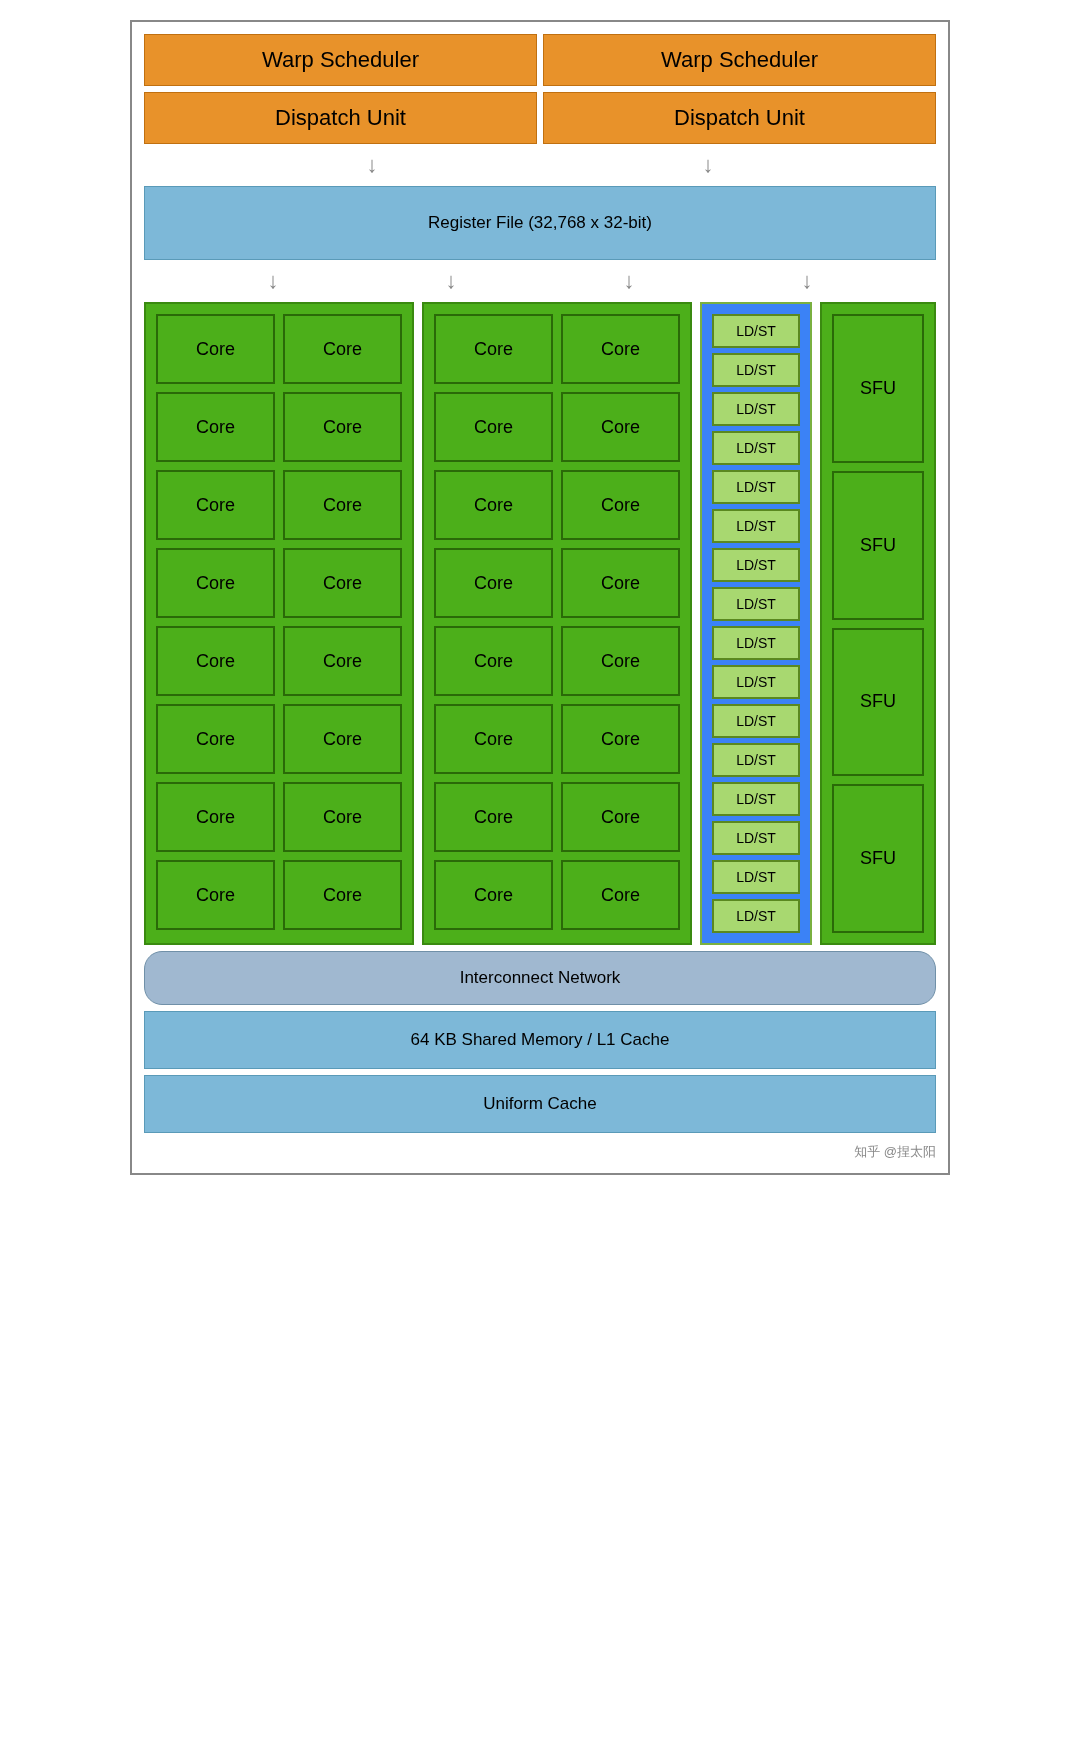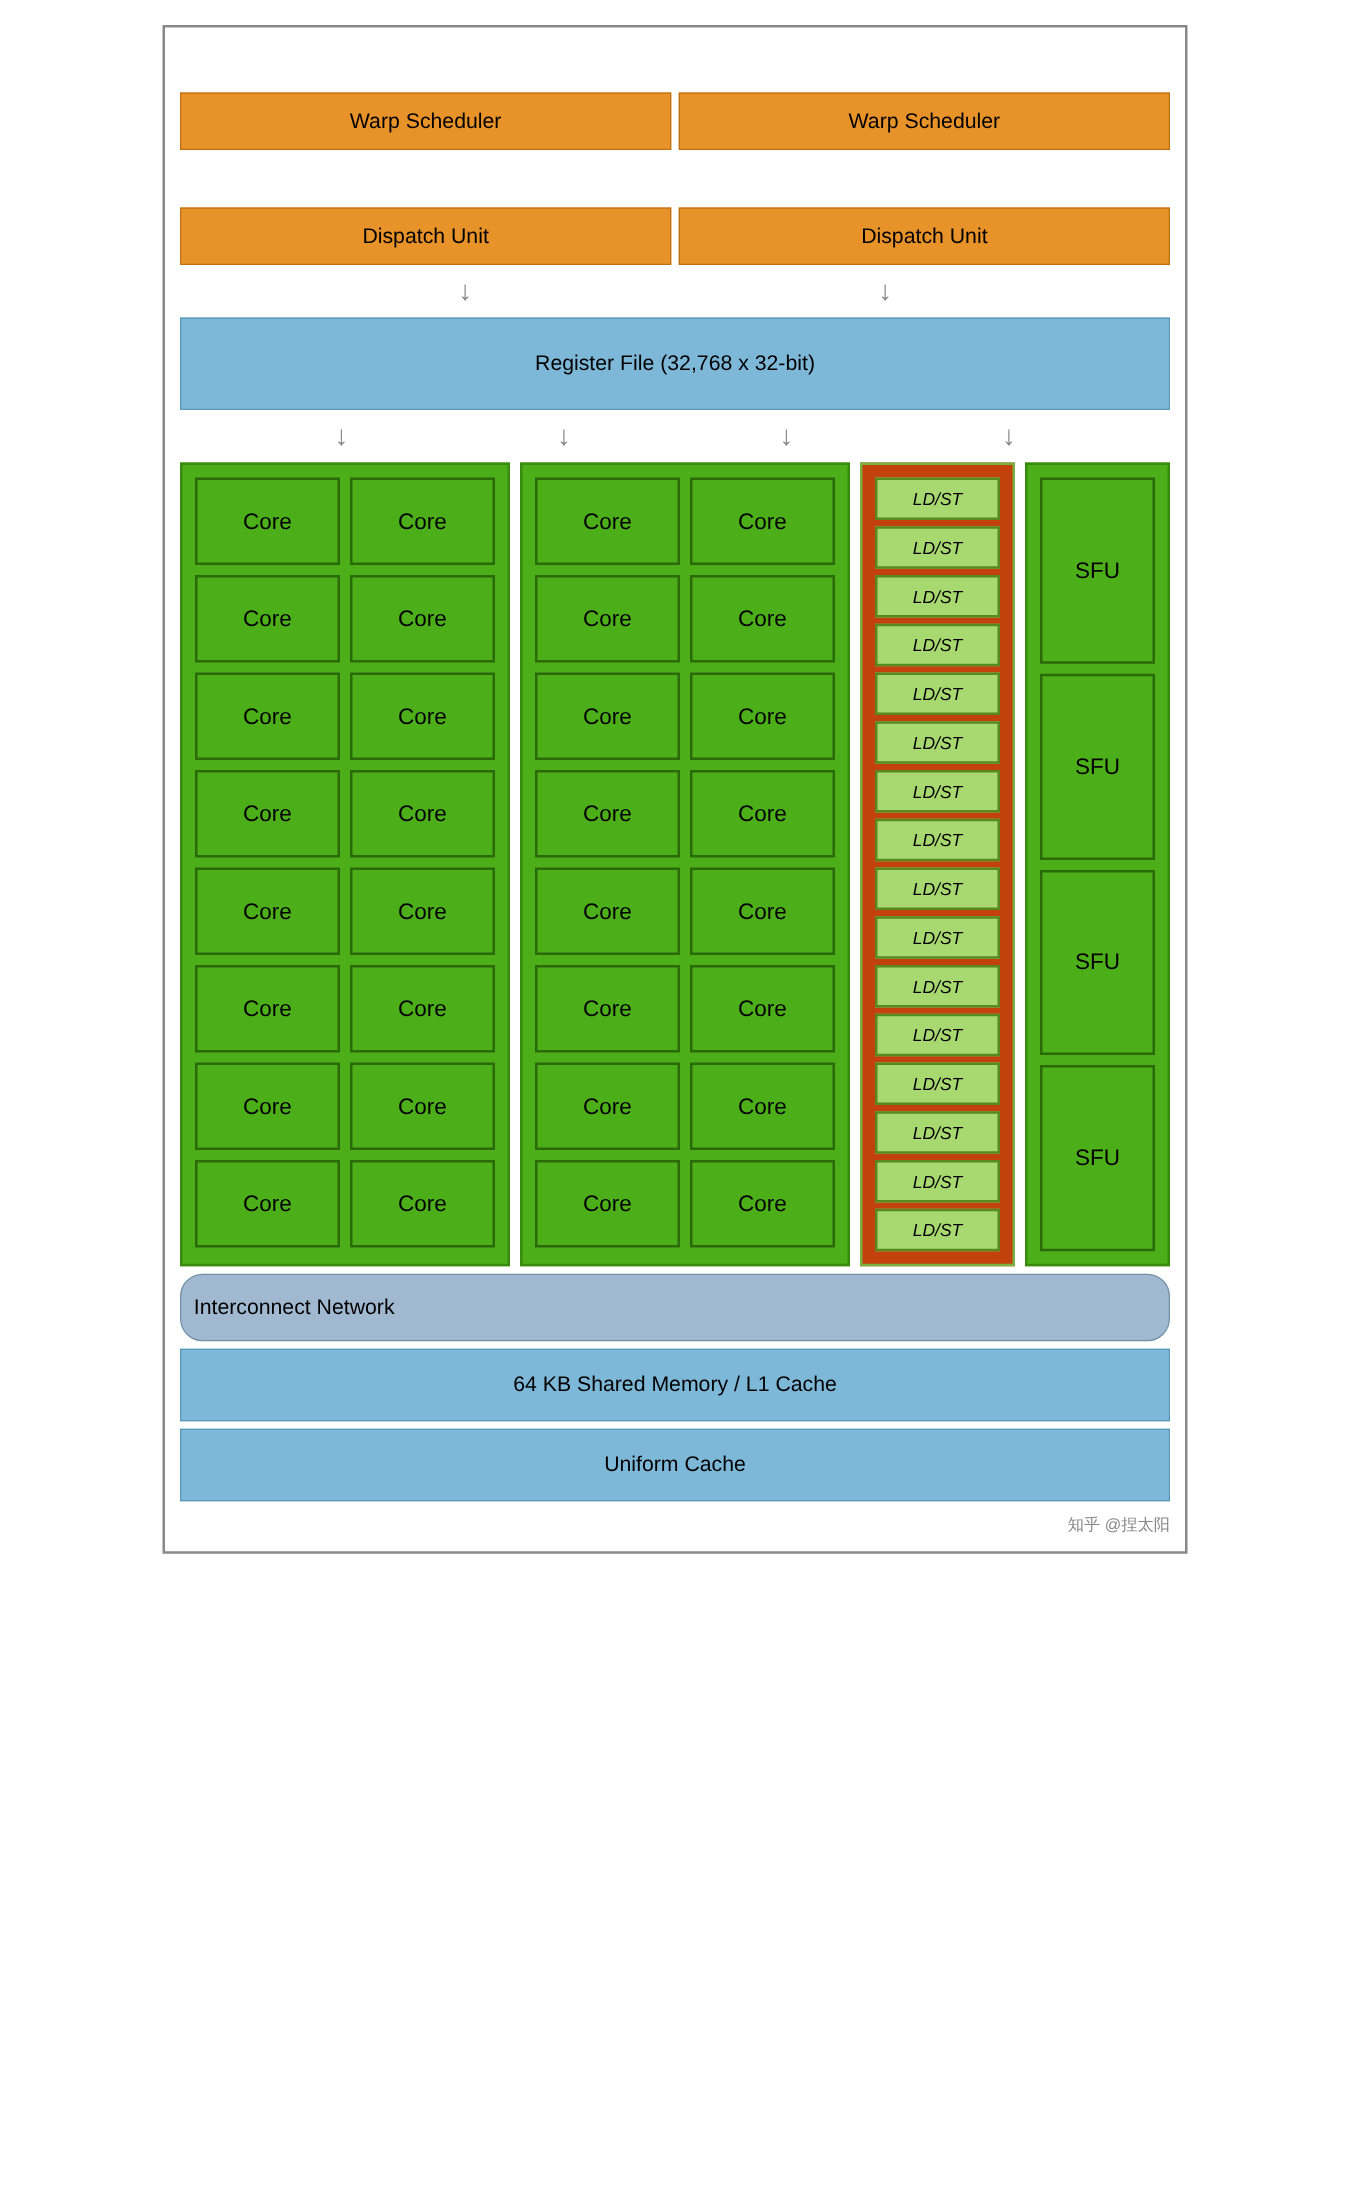--- a/index.html
+++ b/index.html
@@ -34,23 +34,22 @@
     .orange-row {
       display: flex;
       gap: 6px;
     }
     .orange-block {
       background: #e8922a;
       border: 1px solid #c07010;
       flex: 1;
       text-align: center;
       padding: 12px 10px;
-      font-size: 17px;
-      color: #000;
-      margin-top: 40px;
+      font-size: 22px;
+      color: #000;
     }
     .arrow {
       font-size: 22px;
       color: #888;
       text-align: center;
     }
     
     .register-file {
       background: #7db8d8;
       border: 1px solid #5a9ab8;
@@ -87,28 +86,27 @@
       display: flex;
       align-items: center;
       justify-content: center;
       font-size: 18px;
       color: #000;
       padding: 14px 6px;
       min-height: 70px;
     }
     
     .ldst-column {
-      background: #c2410c;
+      background: #3b82f6;
       border: 2px solid #7ab040;
       padding: 10px;
       display: flex;
       flex-direction: column;
       gap: 5px;
-      width: 124px;
-      font-style: italic;
+      width: 112px;
     }
     .ldst-cell {
       background: #a8d870;
       border: 2px solid #5a8820;
       display: flex;
       align-items: center;
       justify-content: center;
       font-size: 14px;
       color: #000;
       padding: 7px 4px;
@@ -130,21 +128,21 @@
       align-items: center;
       justify-content: center;
       font-size: 18px;
       color: #000;
       flex: 1;
     }
     
     .interconnect {
       background: #a0b8d0;
       border: 1px solid #7090a8;
-      text-align: left;
+      text-align: center;
       padding: 16px 10px;
       font-size: 17px;
       color: #000;
       border-radius: 18px;
     }
     
     .bottom-blue {
       background: #7db8d8;
       border: 1px solid #5a9ab8;
       text-align: center;

